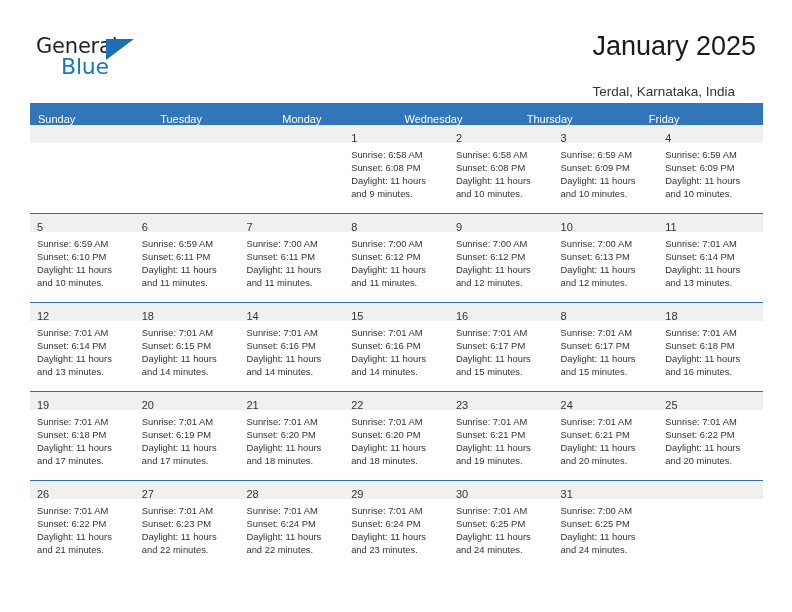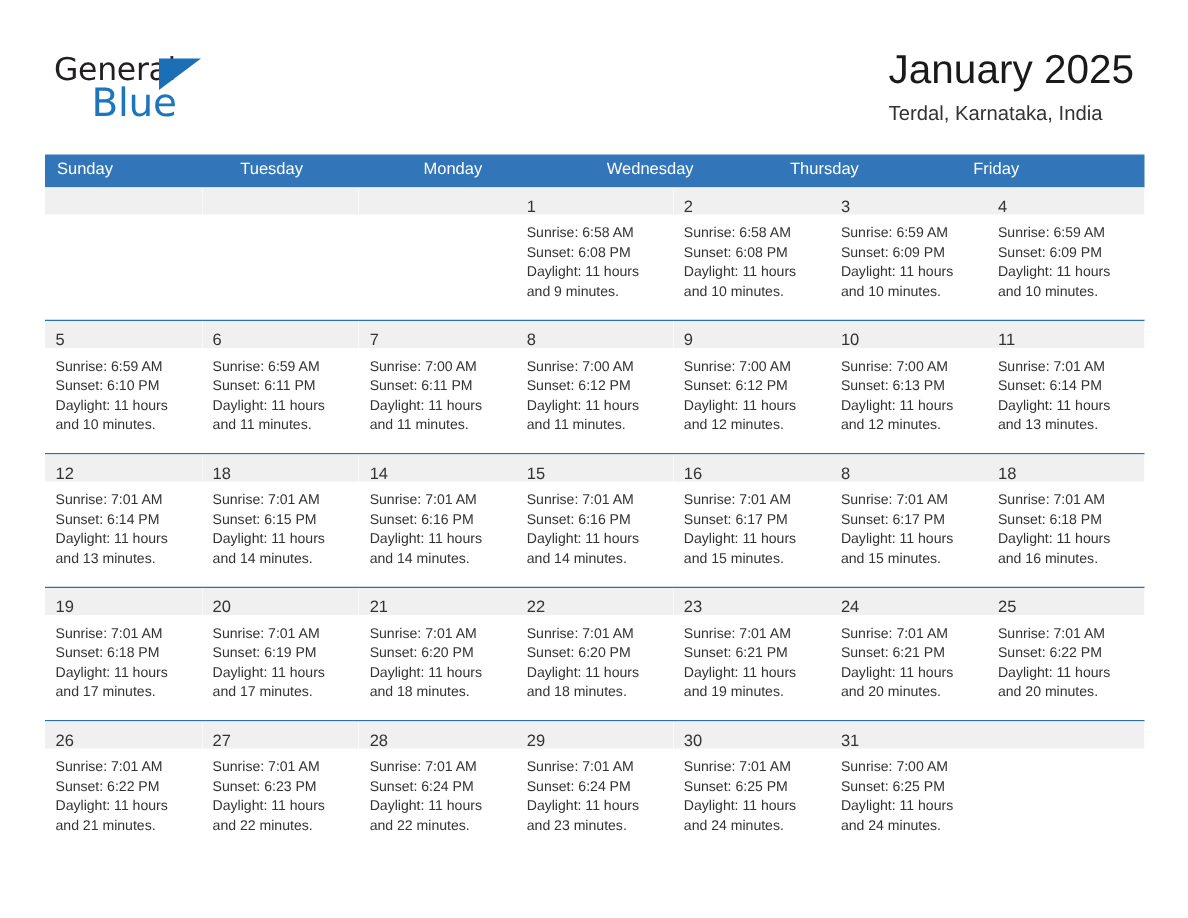--- a/index.html
+++ b/index.html
@@ -43,21 +43,21 @@
     font-size: 21px;
     letter-spacing: -0.2px;
     color: #231f20;
     font-family: "DejaVu Sans", sans-serif;
     line-height: 1;
   }
   .logo-blue {
     position: absolute;
     left: 25px;
     top: 20px;
-    font-size: 26px;
+    font-size: 22px;
     letter-spacing: -0.2px;
     color: #1d76bd;
     font-family: "DejaVu Sans", sans-serif;
     line-height: 1;
     text-align: right;
   }
   .logo-tri {
     position: absolute;
     left: 70px;
     top: 3px;
@@ -72,39 +72,40 @@
     top: 32px;
     text-align: left;
   }
   .cal-title {
     font-size: 27px;
     color: #1a1a1a;
     line-height: 1.1;
     white-space: nowrap;
   }
   .cal-subtitle {
-    margin-top: 7px;
+    margin-top: 23px;
     font-size: 13.5px;
     color: #333333;
     line-height: 1.1;
     white-space: nowrap;
   }
 
   
   .calendar {
     position: absolute;
     left: 30px;
     top: 103px;
     width: 733px;
   }
   .dow-row {
     display: flex;
     width: 100%;
     background: #3275b8;
     height: 22px;
+    align-items: flex-end;
   }
   .dow {
     flex: 1 1 0;
     font-size: 11px;
     color: #ffffff;
     padding: 5px 0 0 8px;
     box-sizing: border-box;
     line-height: 1;
   }
   .week {

